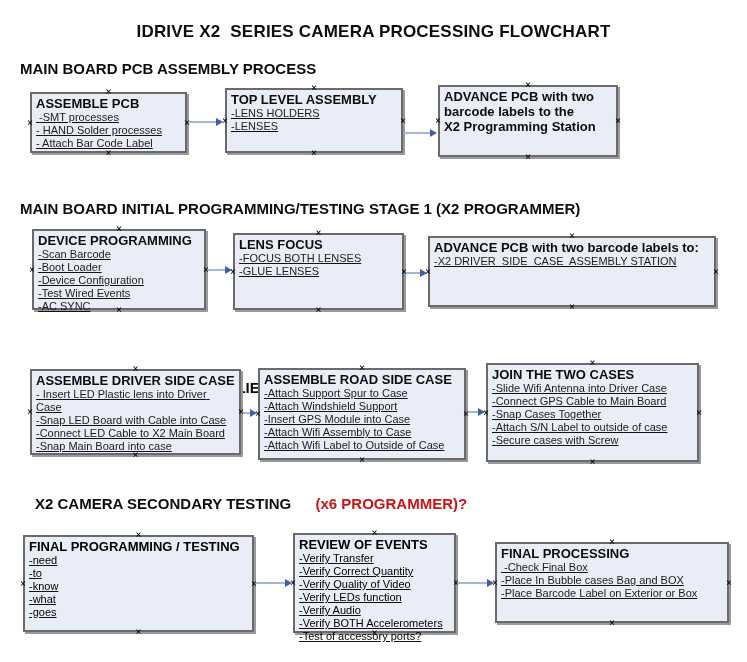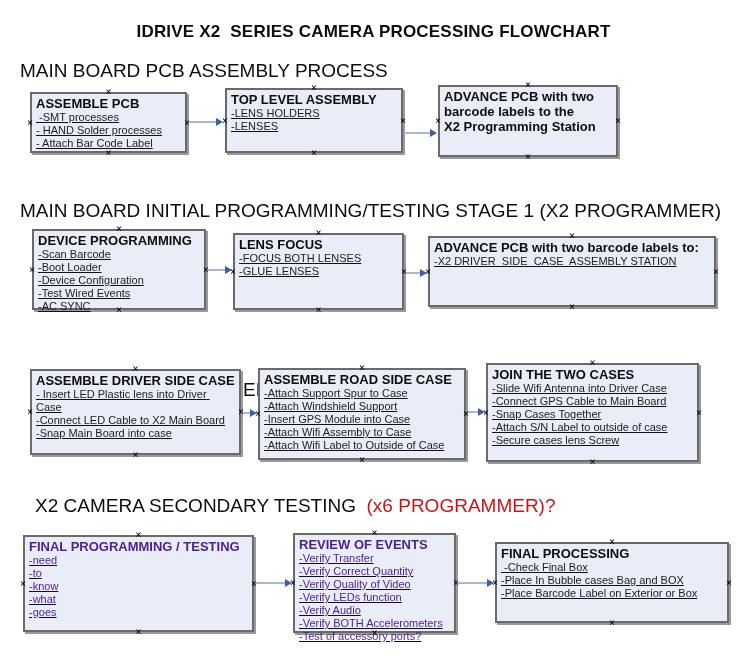--- a/index.html
+++ b/index.html
@@ -5,37 +5,37 @@
   html,body{margin:0;padding:0;background:#ffffff;}
   body{
     width:747px;height:662px;position:relative;overflow:hidden;
     font-family:"Liberation Sans", sans-serif;color:#111;
   }
   .fc-title{
     position:absolute;top:22px;left:0;width:747px;text-align:center;
     font-size:17px;font-weight:bold;white-space:pre;color:#0d0d0d;letter-spacing:.2px;
   }
   .sec-header{
-    position:absolute;font-size:19px;font-weight:normal;white-space:pre;color:#0d0d0d;
+    position:absolute;font-size:15px;font-weight:bold;white-space:pre;color:#0d0d0d;
   }
   #sec1{left:20px;top:60px;}
   #sec2{left:20px;top:200px;}
   #sec3{left:35px;top:339px;margin-top:40px;}
   #sec4{left:35px;top:495px;}
-  .redtxt{color:#cc1414;}
+  .redtxt{color:#cc1414;margin-left:16px;}
 
   .fc-box{
     position:absolute;background:#e9edf7;border:2px solid #6a6a6a;
     box-shadow:2px 2px 0 #9a9a9a;box-sizing:border-box;
     padding:2px 4px;overflow:visible;
   }
   .btitle{font-size:13px;font-weight:bold;line-height:15px;white-space:pre-line;color:#0d0d0d;}
   .items{margin-top:0;text-decoration:underline;}
   .items .item{font-size:11px;line-height:13px;white-space:pre-wrap;color:#1c1c1c;}
-  .red .btitle,.red .items .item{color:#4c1d95;}
+  .red .btitle,.red .items .item{color:#000000;}
 
   #bx-a{left:30px;top:92px;width:157px;height:61px;}
   #bx-b{left:225px;top:88px;width:178px;height:65px;}
   #bx-c{left:438px;top:85px;width:180px;height:72px;}
   #bx-d{left:32px;top:229px;width:174px;height:81px;}
   #bx-e{left:233px;top:233px;width:171px;height:77px;}
   #bx-f{left:428px;top:236px;width:288px;height:71px;}
   #bx-g{left:30px;top:369px;width:211px;height:86px;}
   #bx-h{left:258px;top:368px;width:208px;height:92px;}
   #bx-i{left:486px;top:363px;width:213px;height:99px;}
@@ -144,20 +144,21 @@
 <span class="handle h-t">×</span>
     <span class="handle h-b">×</span>
     <span class="handle h-l">×</span>
     <span class="handle h-r">×</span>
   </div>
 
 <div class="fc-box" id="bx-g">
   <div class="btitle">ASSEMBLE DRIVER SIDE CASE</div>
   <div class="items">
       <div class="item">- Insert LED Plastic lens into Driver Case</div>
+      <div class="item">-Snap LED Board with Cable into Case</div>
       <div class="item">-Connect LED Cable to X2 Main Board</div>
       <div class="item">-Snap Main Board into case</div>
     </div>
 <span class="handle h-t">×</span>
     <span class="handle h-b">×</span>
     <span class="handle h-l">×</span>
     <span class="handle h-r">×</span>
   </div>
 <div class="fc-box" id="bx-h">
   <div class="btitle">ASSEMBLE ROAD SIDE CASE</div>
@@ -173,21 +174,21 @@
     <span class="handle h-l">×</span>
     <span class="handle h-r">×</span>
   </div>
 <div class="fc-box" id="bx-i">
   <div class="btitle">JOIN THE TWO CASES</div>
   <div class="items">
       <div class="item">-Slide Wifi Antenna into Driver Case</div>
       <div class="item">-Connect GPS Cable to Main Board</div>
       <div class="item">-Snap Cases Together</div>
       <div class="item">-Attach S/N Label to outside of case</div>
-      <div class="item">-Secure cases lens Screw</div>
+      <div class="item">-Secure cases with Screw</div>
     </div>
 <span class="handle h-t">×</span>
     <span class="handle h-b">×</span>
     <span class="handle h-l">×</span>
     <span class="handle h-r">×</span>
   </div>
 
 <div class="fc-box red" id="bx-j">
   <div class="btitle">FINAL PROGRAMMING / TESTING</div>
   <div class="items">

